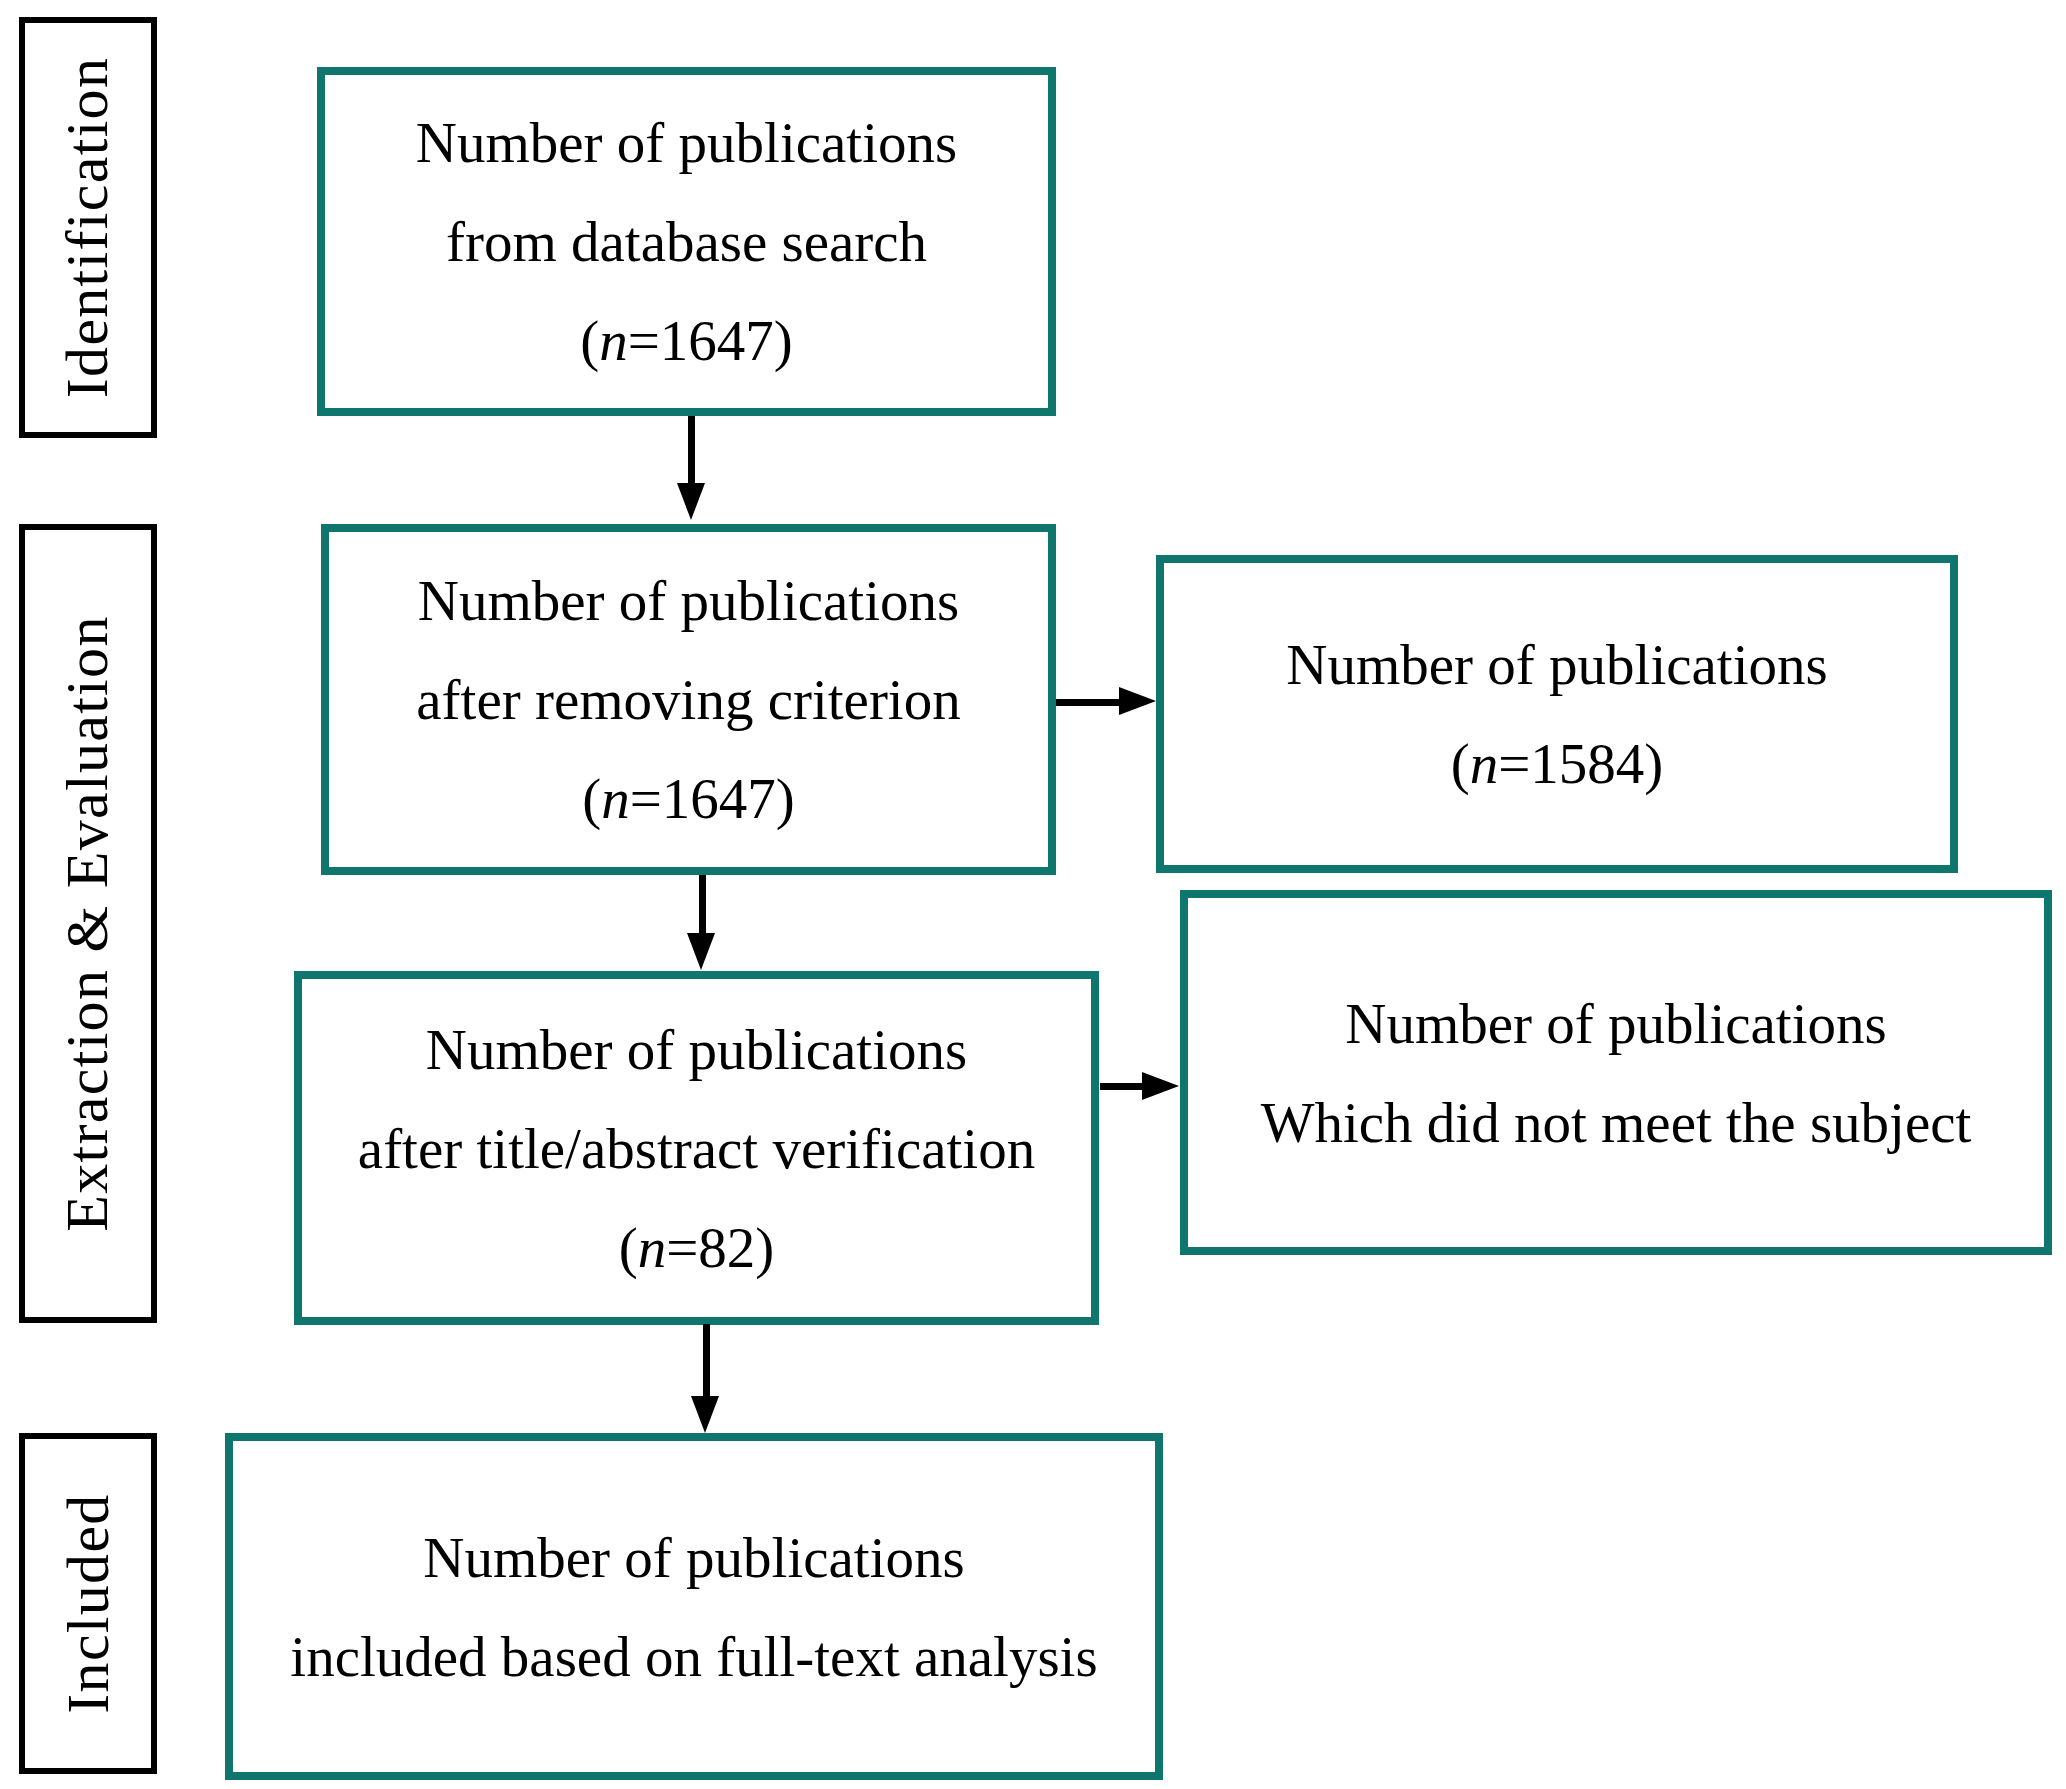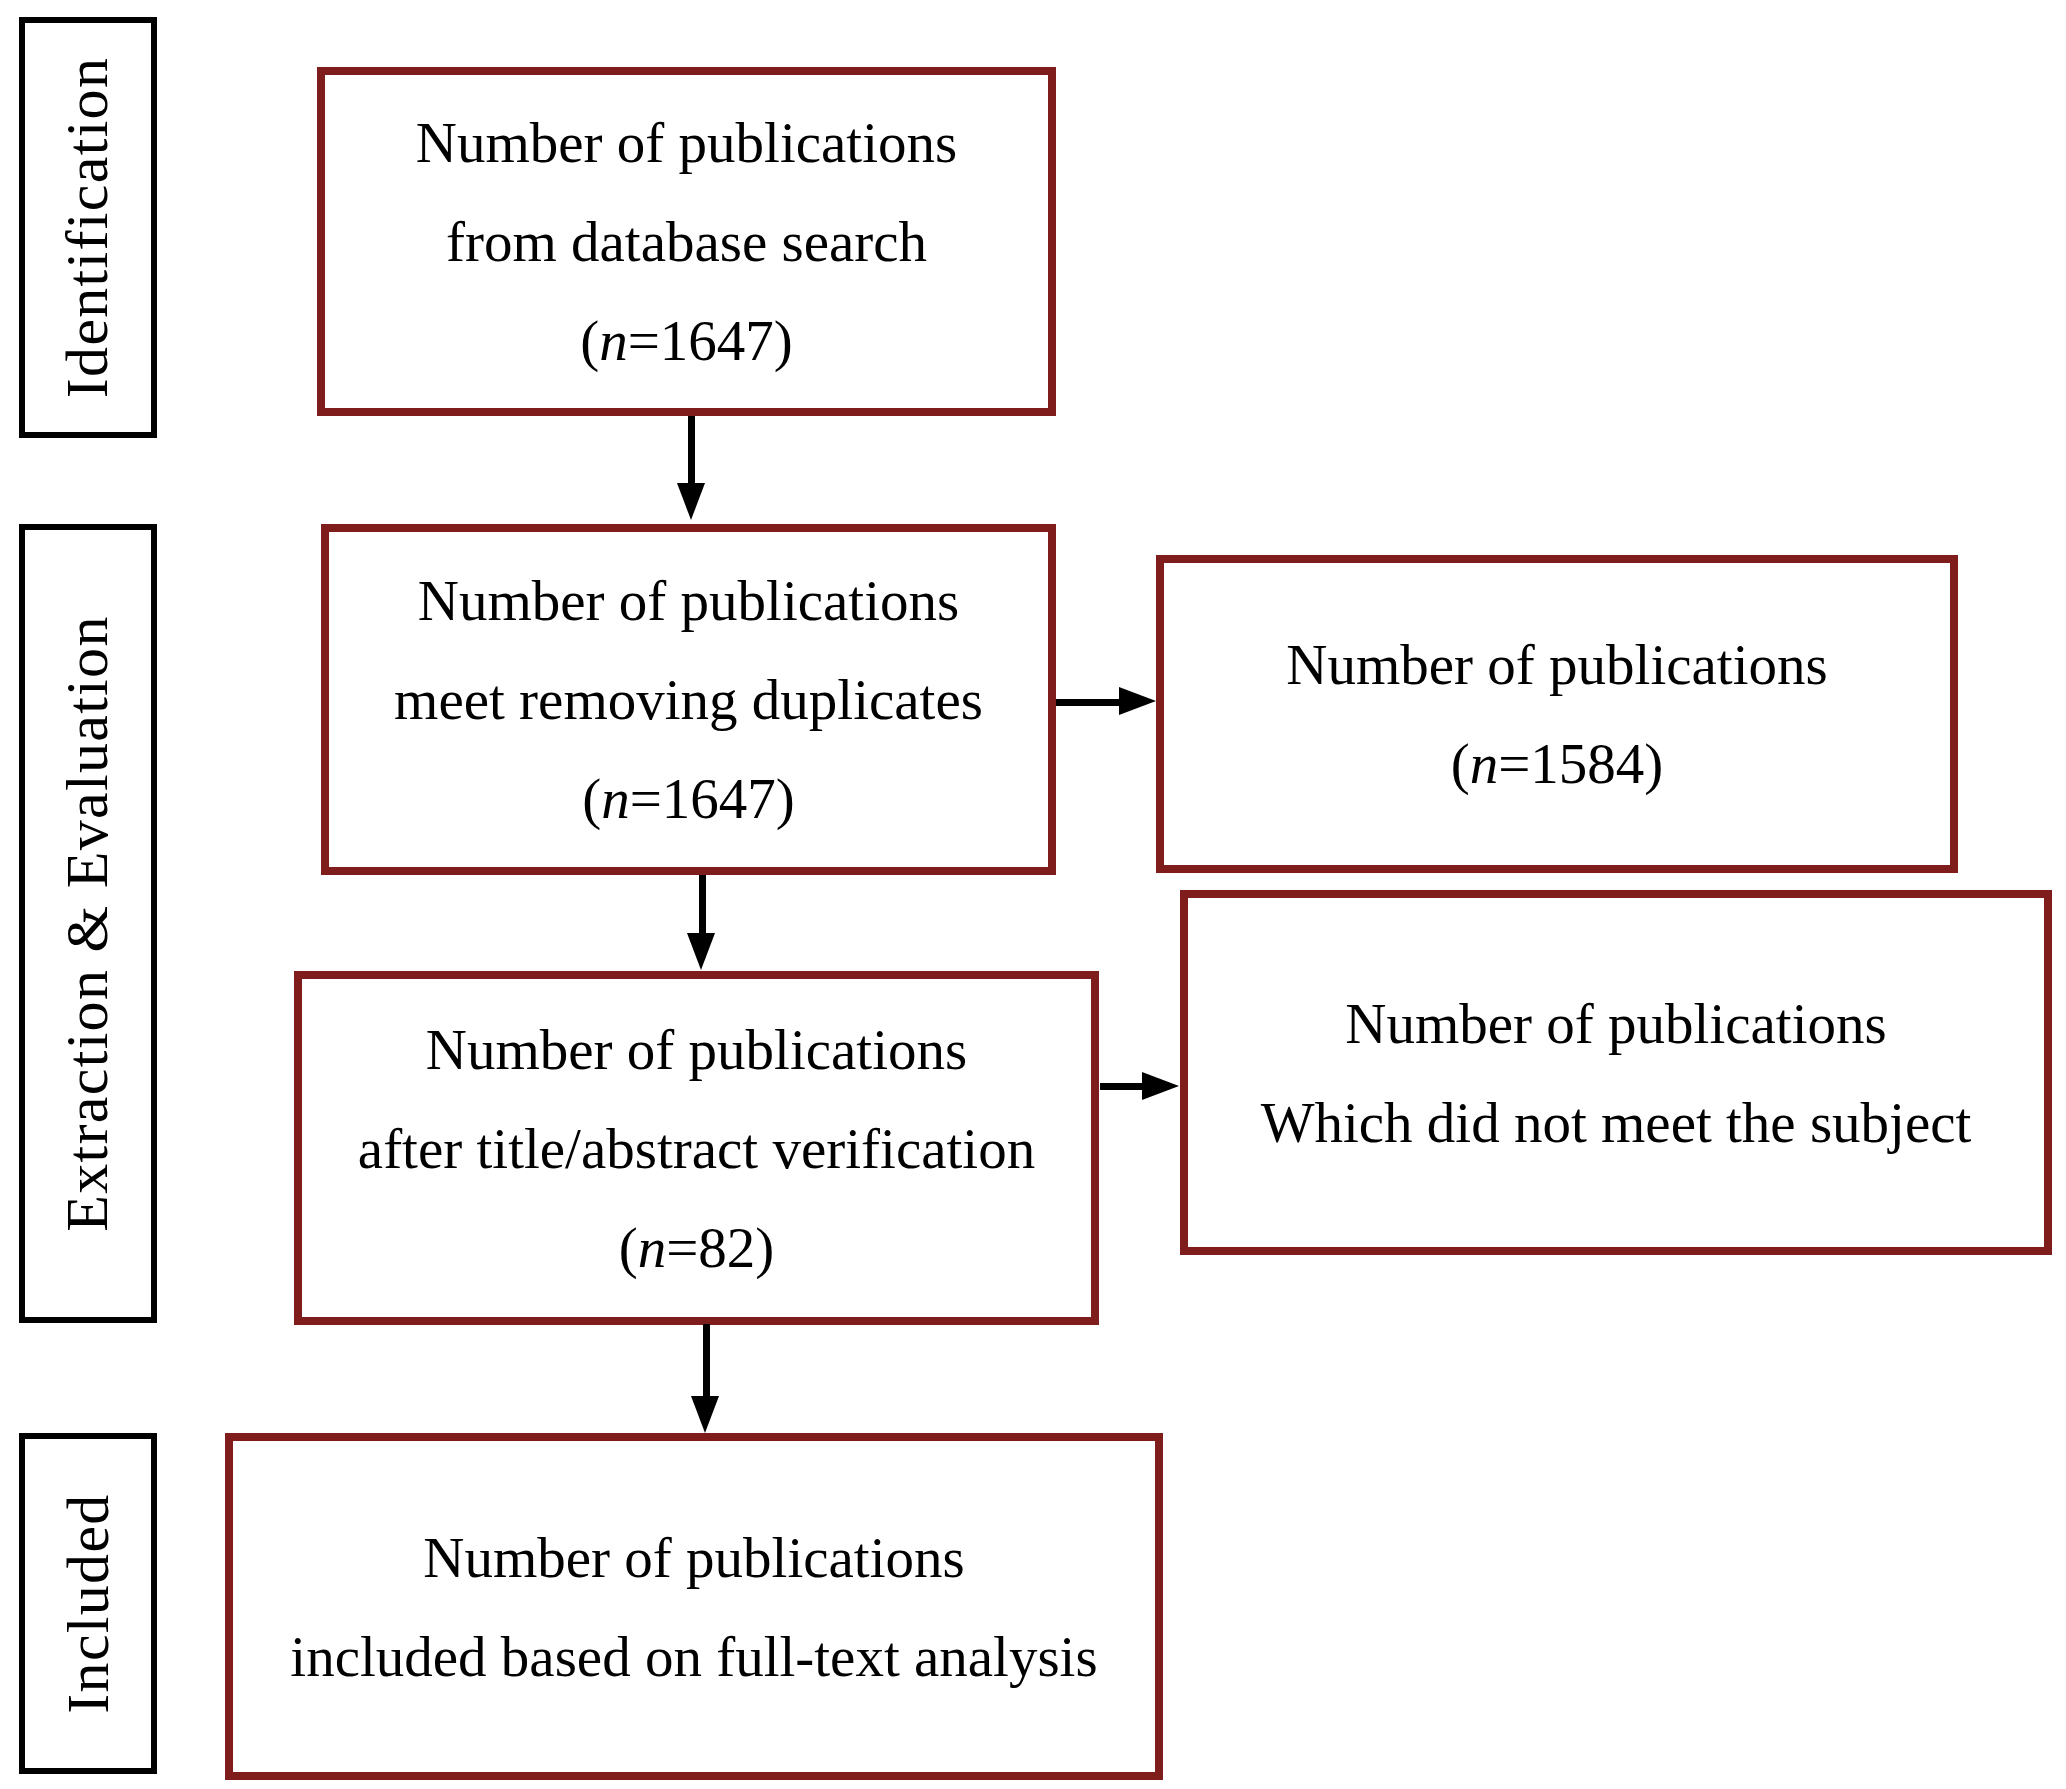--- a/index.html
+++ b/index.html
@@ -27,21 +27,21 @@
   }
   .stage-label span {
     transform: rotate(-90deg);
     white-space: nowrap;
     font-size: 60px;
     letter-spacing: 1.3px;
   }
   .flow-box {
     position: absolute;
     box-sizing: border-box;
-    border: 8px solid #7f1d1d;
+    border: 8px solid #0f766e;
     background: #ffffff;
     display: flex;
     flex-direction: column;
     align-items: center;
     justify-content: center;
     text-align: center;
   }
   .flow-box .line {
     font-size: 57px;
     line-height: 99px;
@@ -93,21 +93,21 @@
   </div>
 
   <div class="flow-box" id="box-database">
     <div class="line">Number of publications</div>
     <div class="line">from database search</div>
     <div class="line"><span>(</span><span class="nvar">n</span><span>=1647)</span></div>
   </div>
 
   <div class="flow-box" id="box-duplicates">
     <div class="line">Number of publications</div>
-    <div class="line">meet removing duplicates</div>
+    <div class="line">after removing criterion</div>
     <div class="line"><span>(</span><span class="nvar">n</span><span>=1647)</span></div>
   </div>
 
   <div class="flow-box" id="box-title">
     <div class="line">Number of publications</div>
     <div class="line">after title/abstract verification</div>
     <div class="line"><span>(</span><span class="nvar">n</span><span>=82)</span></div>
   </div>
 
   <div class="flow-box" id="box-fulltext">

